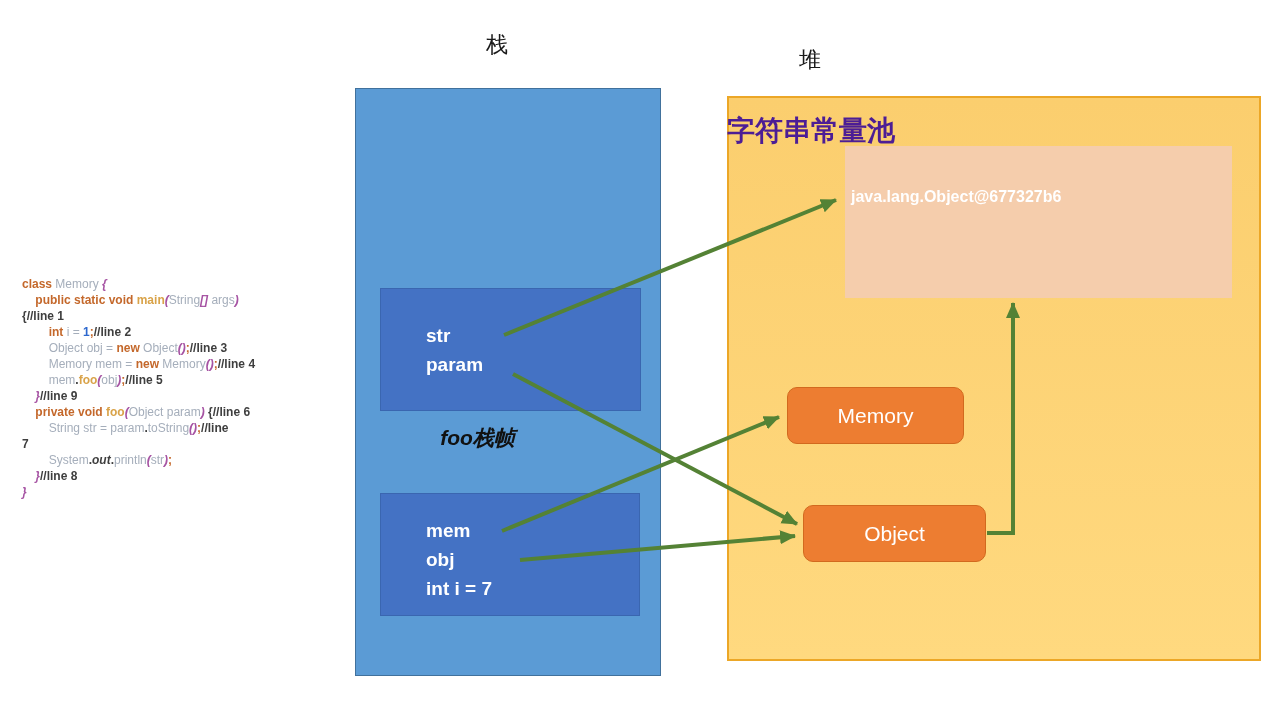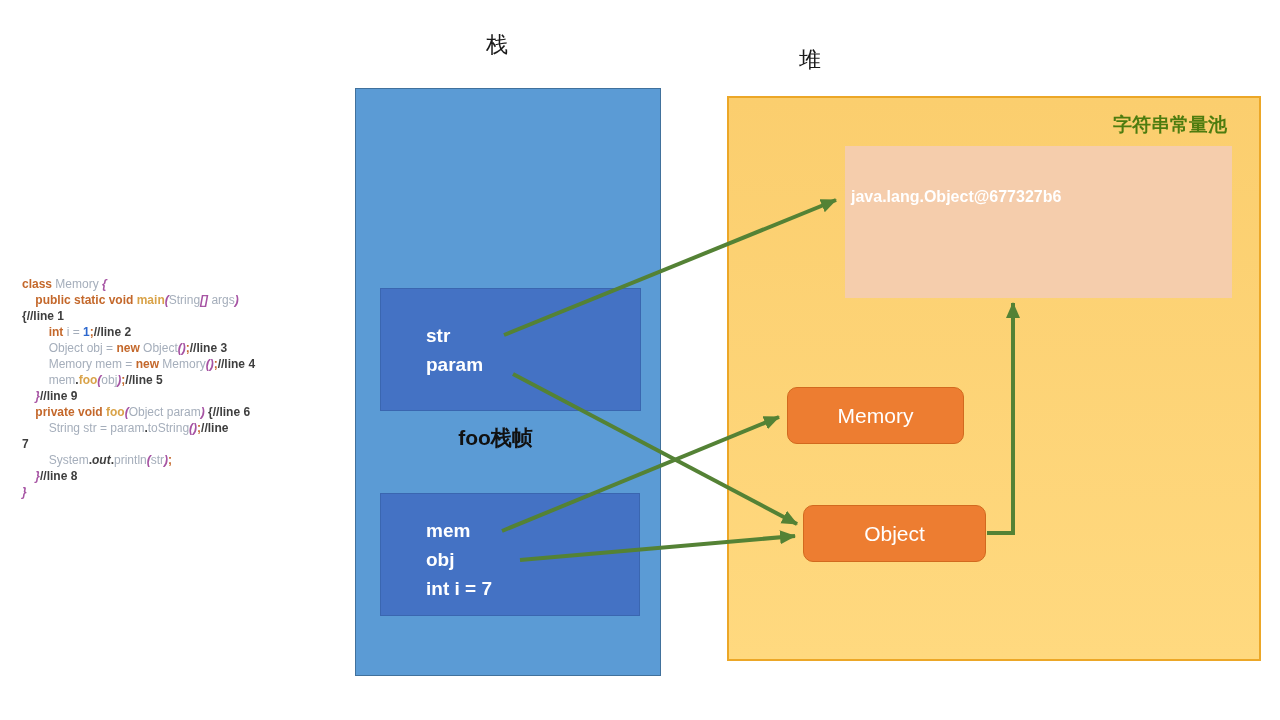--- a/index.html
+++ b/index.html
@@ -38,35 +38,35 @@
   }
   .frame{
     position:absolute;width:261px;height:123px;box-sizing:border-box;
     background:var(--frame-fill);border:1px solid var(--frame-border);
     color:#ffffff;font-weight:bold;font-size:19px;line-height:29px;
     padding-left:45px;
   }
   #foo-frame{left:380px;top:288px;padding-top:32px;}
   #main-frame{left:380px;top:493px;width:260px;padding-top:22px;}
   .frame-label{
-    position:absolute;left:353px;width:285px;text-align:center;
-    font-size:21px;font-weight:bold;color:#111111;
+    position:absolute;left:335px;width:285px;text-align:center;
+    font-size:21px;font-weight:bold;color:#111111;font-style:italic;
   }
   #foo-frame-label{top:424px;}
   #main-frame-label{top:628px;}
 
   
   #heap-rect{
     position:absolute;left:727px;top:96px;width:534px;height:565px;
     background:linear-gradient(180deg,var(--heap-top) 0%,var(--heap-bottom) 100%);
     border:2px solid var(--heap-border);box-sizing:border-box;
   }
   #pool-title{
-    position:absolute;left:727px;top:112px;width:500px;text-align:right;
-    font-size:19px;font-weight:bold;color:#4d7c0f;
+    position:absolute;left:727px;top:112px;width:500px;text-align:left;
+    font-size:28px;font-weight:bold;color:#4c1d95;
   }
   #pool-box{
     position:absolute;left:845px;top:146px;width:387px;height:152px;
     background:var(--pool-fill);box-sizing:border-box;
   }
   #pool-text{
     position:absolute;left:6px;top:42px;
     color:#ffffff;font-size:16px;font-weight:bold;
   }
   .heap-obj{

